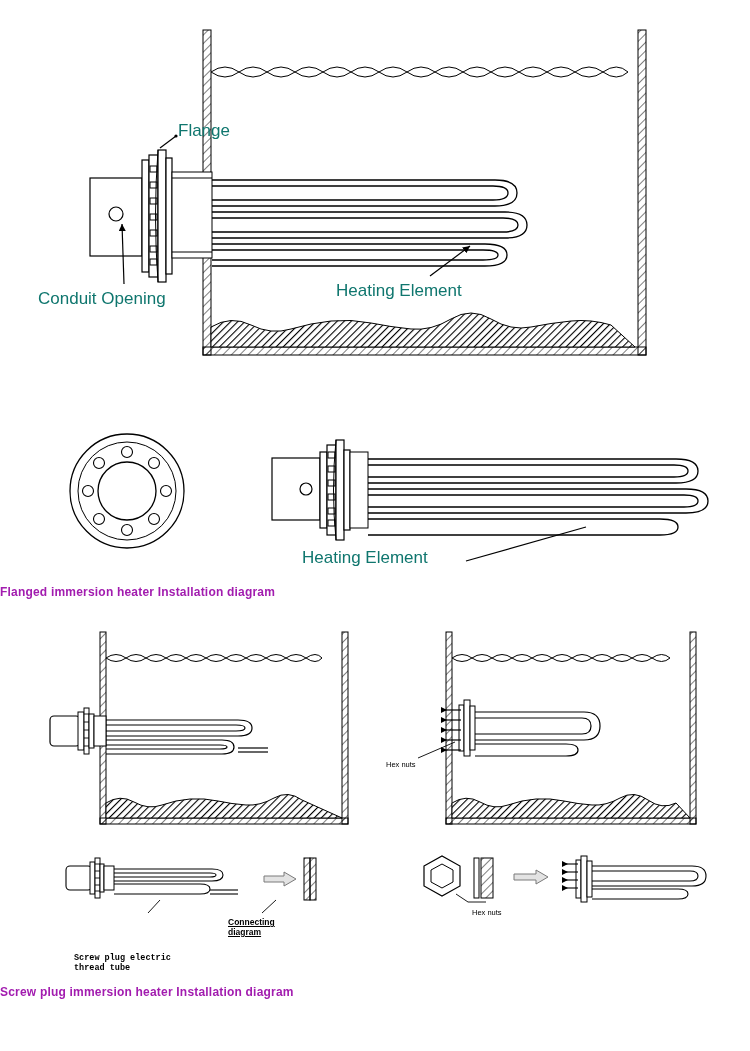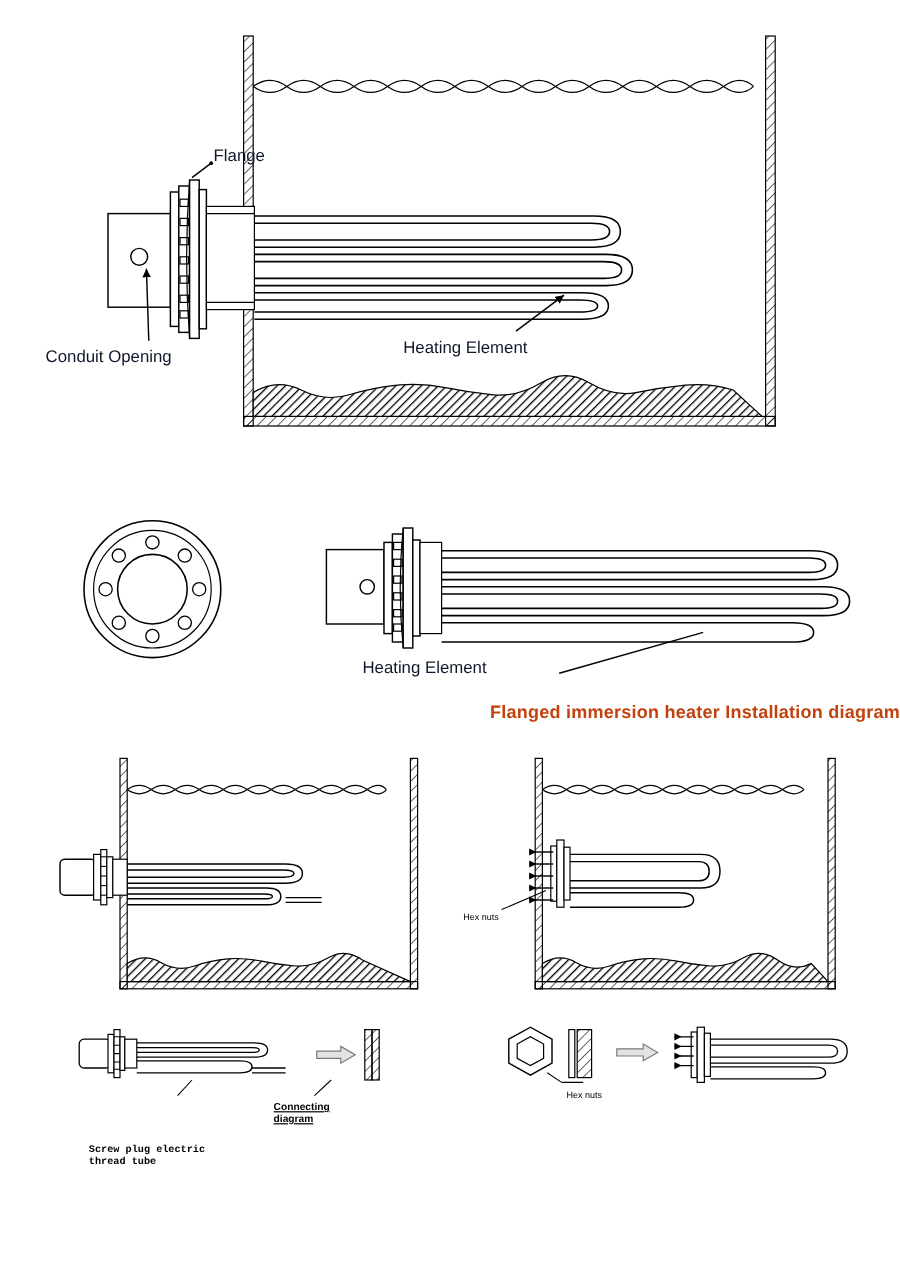--- a/index.html
+++ b/index.html
@@ -20,33 +20,33 @@
     height: 1051px;
   }
   .svg-layer {
     position: absolute;
     left: 0;
     top: 0;
   }
   .caption {
     position: absolute;
     width: 100%;
-    text-align: right;
-    color: #c2410c;
+    text-align: left;
+    color: #a21caf;
     font-weight: bold;
-    font-size: 15px;
+    font-size: 12px;
     letter-spacing: 0.2px;
   }
   #caption-flanged { top: 585px; }
   #caption-screwplug { top: 985px; }
 
   .lbl {
     position: absolute;
-    color: #0f172a;
-    font-size: 14px;
+    color: #0f766e;
+    font-size: 17px;
     white-space: nowrap;
   }
   .lbl-sm {
     position: absolute;
     color: #000;
     font-size: 8.5px;
     white-space: nowrap;
     line-height: 1.15;
     font-weight: bold;
   }
@@ -333,14 +333,15 @@
 
   <div class="lbl-sm" id="lbl-connecting">
     <span>Connecting</span><br>
     <span>diagram</span>
   </div>
 
   <div class="lbl-xs" id="lbl-hexnuts-bottom">Hex nuts</div>
 
   <div class="caption" id="caption-flanged">Flanged immersion heater Installation diagram</div>
 
+  <div class="caption" id="caption-screwplug">Screw plug immersion heater Installation diagram</div>
 
 </div>
 
 </body></html>

